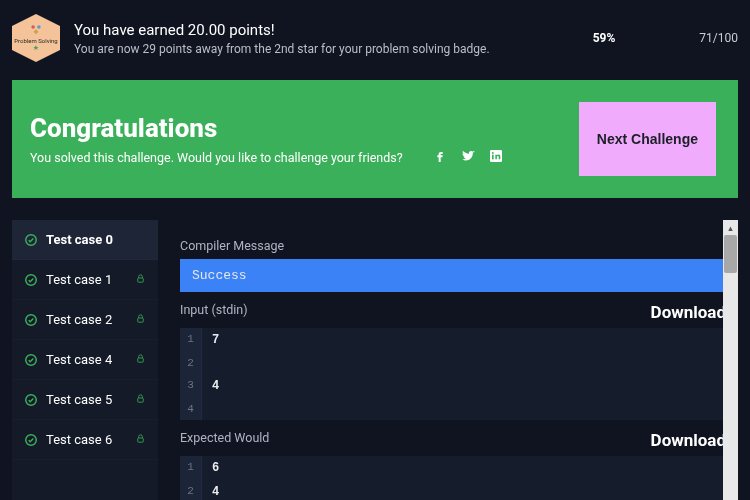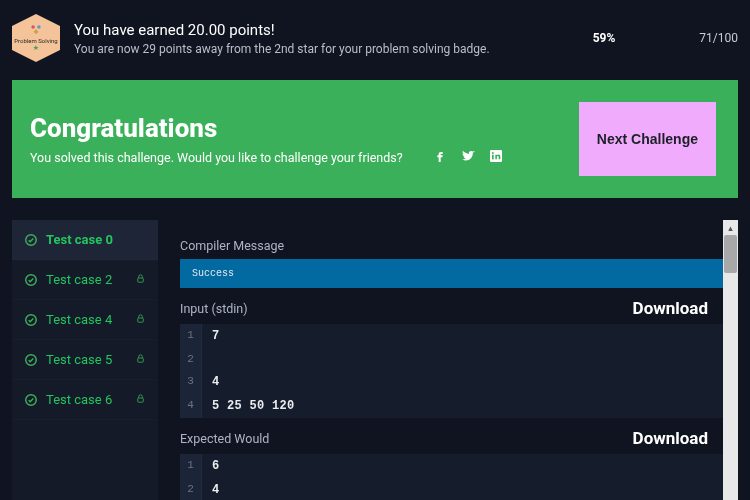--- a/index.html
+++ b/index.html
@@ -62,40 +62,40 @@
   }
   .tc-list {
     width: 146px;
     background: #141a28;
     display: flex; flex-direction: column;
   }
   .tc-row {
     display: flex; align-items: center; gap: 8px;
     padding: 12px 12px;
     font-size: 13px;
-    color: #22c55e;
+    color: #ffffff;
     border-bottom: 1px solid rgba(255,255,255,0.02);
     cursor: pointer;
   }
   .tc-row.active { background: #1d2536; font-weight: 700; }
   .tc-row .lock { margin-left: auto; font-size: 11px; color: #3bb05a; opacity: .9; }
   .check { width: 14px; height: 14px; display:inline-flex; }
   .detail {
     flex: 1;
     background: #0f1420;
     padding: 10px 0 0 22px;
     overflow: hidden;
   }
-  .sect-label { font-size: 12.5px; color: #aeb4c2; margin: 8px 0 6px 0; display:flex; justify-content: space-between; align-items:center; padding-right: 30px;}
+  .sect-label { font-size: 12.5px; color: #aeb4c2; margin: 8px 0 6px 0; display:flex; justify-content: space-between; padding-right: 12px;}
   .dl { font-size: 17px; color: #fff; font-weight:700; cursor:pointer; }
   .compiler-box {
-    background: #0369a1;
+    background: #3b82f6;
     padding: 9px 12px;
     font-family: "Courier New", monospace;
-    font-size: 10px;
+    font-size: 13px;
     color: #e6e8ee;
     margin-bottom: 10px;
     margin-right: 14px;
   }
   .code-box {
     background: #151c2c;
     font-family: "Courier New", monospace;
     font-size: 12px;
     margin-right: 14px;
     margin-bottom: 10px;
@@ -176,20 +176,33 @@
         </span>
         <span>Test case 0</span>
       </div>
       <div class="tc-row">
         <span class="check">
           <svg viewBox="0 0 24 24" width="14" height="14" fill="none" stroke="#3bb05a" stroke-width="2.5">
             <circle cx="12" cy="12" r="9"></circle>
             <path d="M8 12.5l2.5 2.5L16 9.5"></path>
           </svg>
         </span>
+        <span>Test case 1</span>
+        <span class="lock"><svg viewBox="0 0 24 24" width="11" height="11" fill="none" stroke="#3bb05a" stroke-width="2">
+            <rect x="6" y="11" width="12" height="9" rx="1.5"></rect>
+            <path d="M8 11V8a4 4 0 0 1 8 0v3"></path>
+          </svg></span>
+      </div>
+      <div class="tc-row">
+        <span class="check">
+          <svg viewBox="0 0 24 24" width="14" height="14" fill="none" stroke="#3bb05a" stroke-width="2.5">
+            <circle cx="12" cy="12" r="9"></circle>
+            <path d="M8 12.5l2.5 2.5L16 9.5"></path>
+          </svg>
+        </span>
         <span>Test case 2</span>
         <span class="lock"><svg viewBox="0 0 24 24" width="11" height="11" fill="none" stroke="#3bb05a" stroke-width="2">
             <rect x="6" y="11" width="12" height="9" rx="1.5"></rect>
             <path d="M8 11V8a4 4 0 0 1 8 0v3"></path>
           </svg></span>
       </div>
       <div class="tc-row">
         <span class="check">
           <svg viewBox="0 0 24 24" width="14" height="14" fill="none" stroke="#3bb05a" stroke-width="2.5">
             <circle cx="12" cy="12" r="9"></circle>
@@ -246,21 +259,20 @@
         </div>
         <div class="code-line">
           <div class="ln">2</div>
         </div>
         <div class="code-line">
           <div class="ln">3</div>
           <div class="lc">4</div>
         </div>
         <div class="code-line">
           <div class="ln">4</div>
-          <div class="lc">5 25 50 120</div>
         </div>
       </div>
 
     <div class="sect-label">
       <span>Expected Would</span>
       <span class="dl">Download</span>
     </div>
     <div class="code-box" id="expected-box">
         <div class="code-line">
           <div class="ln">1</div>

